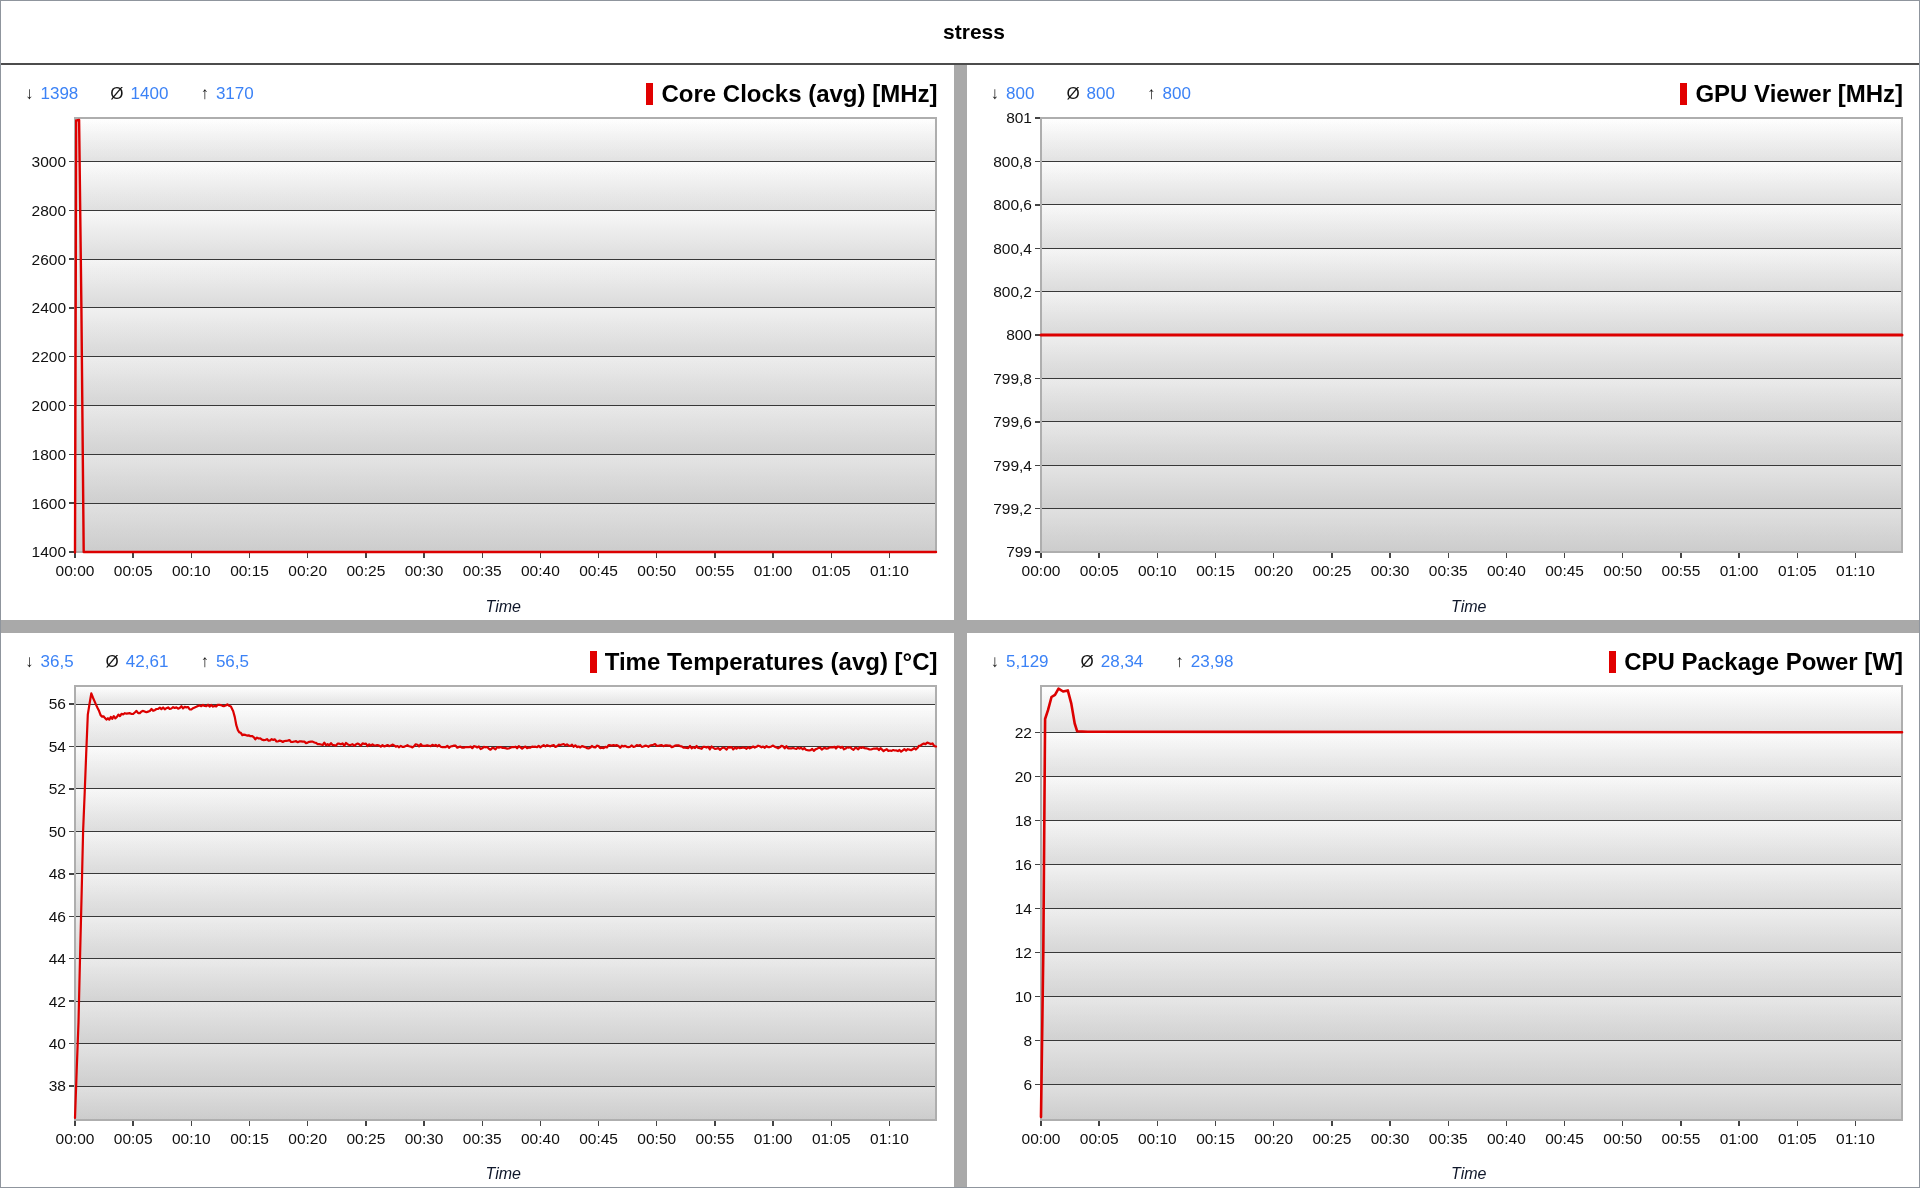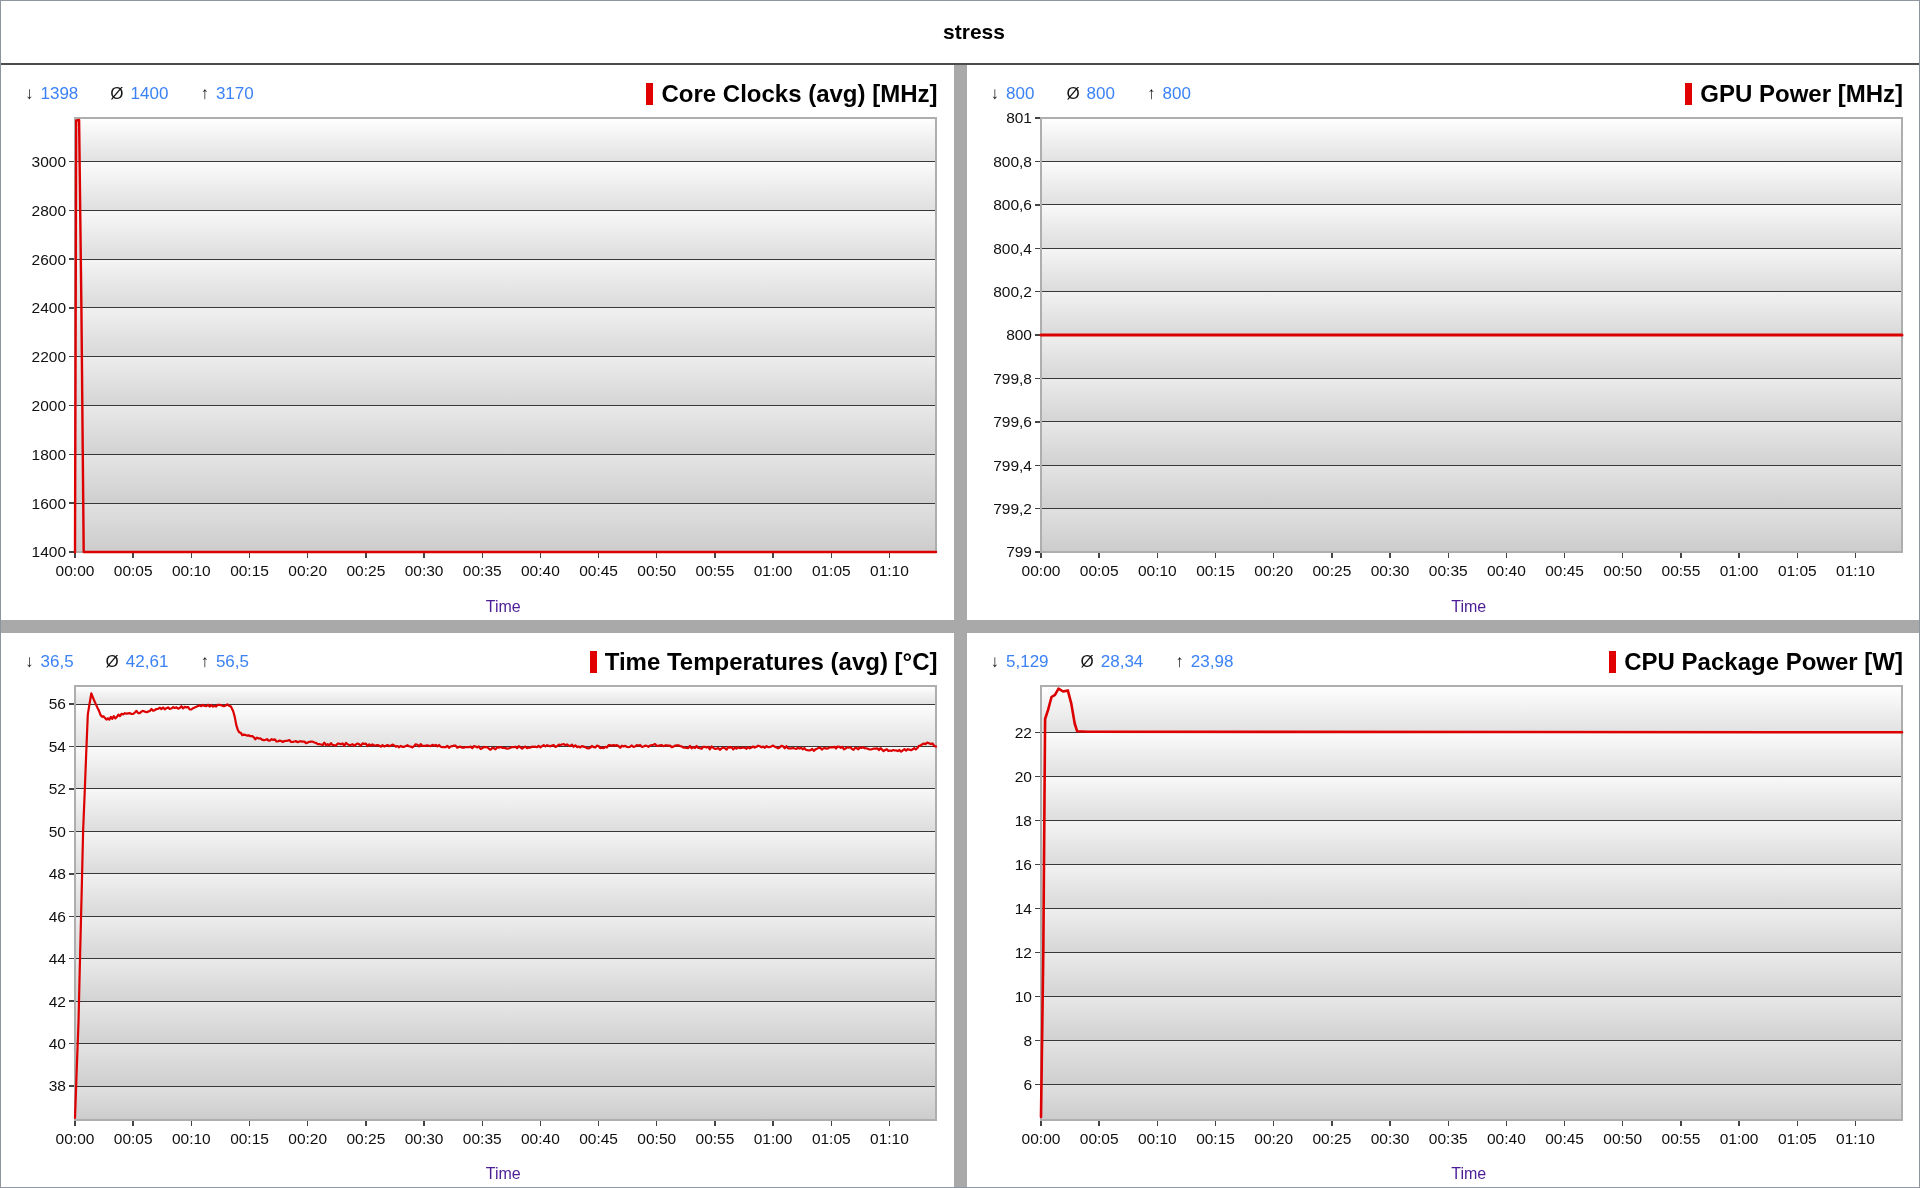--- a/index.html
+++ b/index.html
@@ -24,21 +24,21 @@
   .panel-head{display:flex;align-items:center;padding:15px 16px 2px 24px;}
   .stats{display:flex;gap:32px;font-size:17px;}
   .stat{display:flex;align-items:baseline;}
   .stat .sym{color:#141414;}
   .stat .val{color:#3b82f6;margin-left:7px;}
   .legend{margin-left:auto;display:flex;align-items:center;gap:8px;}
   .legend-bar{width:7px;height:22px;background:#e10000;}
   .legend-title{font-size:24px;font-weight:bold;color:#000;white-space:nowrap;}
   .chart-area{flex:1;position:relative;min-height:0;}
   .chart-area svg{position:absolute;left:0;top:0;}
-  .xlabel{position:absolute;left:70px;right:18px;bottom:4px;text-align:center;font-size:16px;color:#4c1d95;}
+  .xlabel{position:absolute;left:70px;right:18px;bottom:4px;text-align:center;font-style:italic;font-size:16px;color:#0f172a;}
 </style>
 </head>
 <body>
 
 <div class="app">
 
 
   <div class="header">
     <span class="page-title">stress</span>
   </div>
@@ -163,21 +163,21 @@
               <span class="sym">Ø</span>
               <span class="val">800</span>
             </div>
           <div class="stat">
               <span class="sym">↑</span>
               <span class="val">800</span>
             </div>
         </div>
         <div class="legend">
           <span class="legend-bar" style="background: rgb(225, 0, 0);"></span>
-          <span class="legend-title">GPU Power [MHz]</span>
+          <span class="legend-title">GPU Viewer [MHz]</span>
         </div>
       </div>
       <div class="chart-area">
         <div class="xlabel">Time</div>
       <svg width="953" height="500">
             <defs>
               <linearGradient id="band1" x1="0" y1="0" x2="0" y2="1">
                 <stop offset="0%" stop-color="#ffffff"></stop>
                 <stop offset="100%" stop-color="#e4e4e4"></stop>
               </linearGradient>

